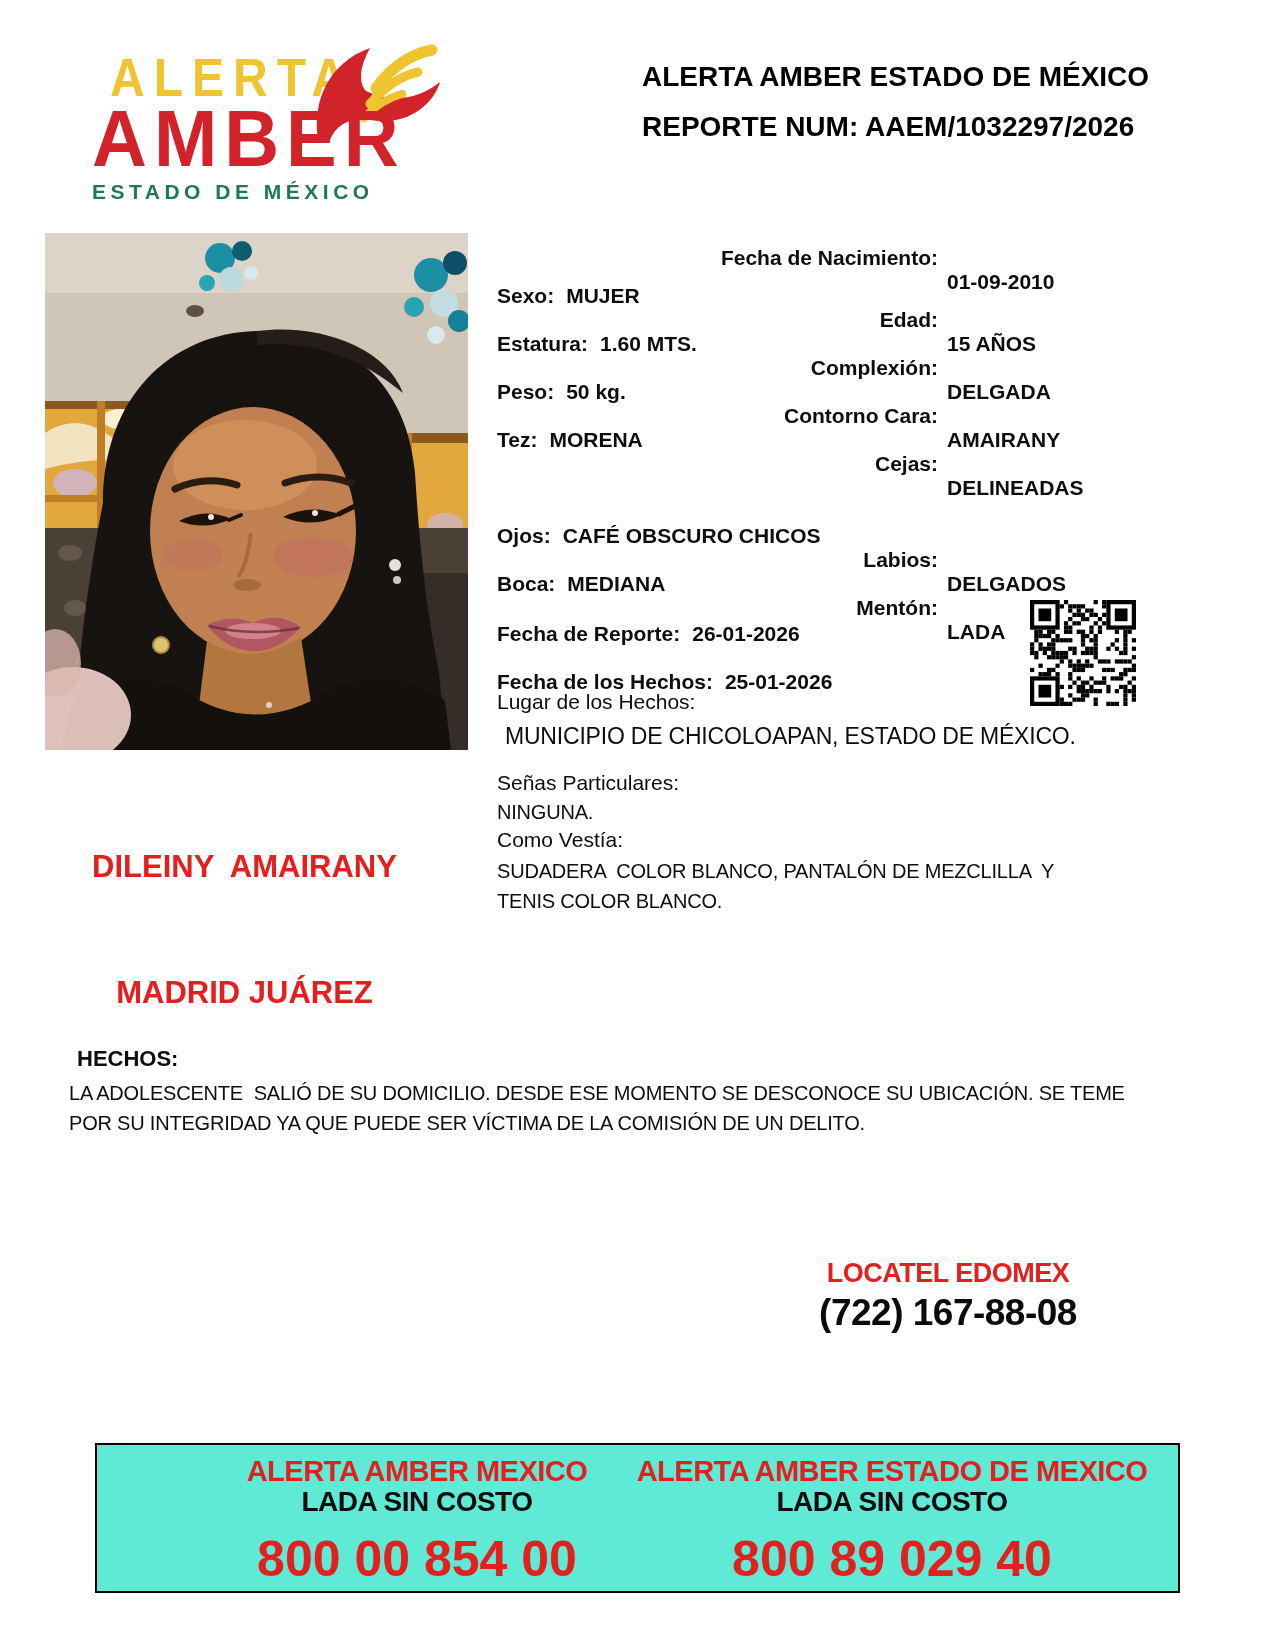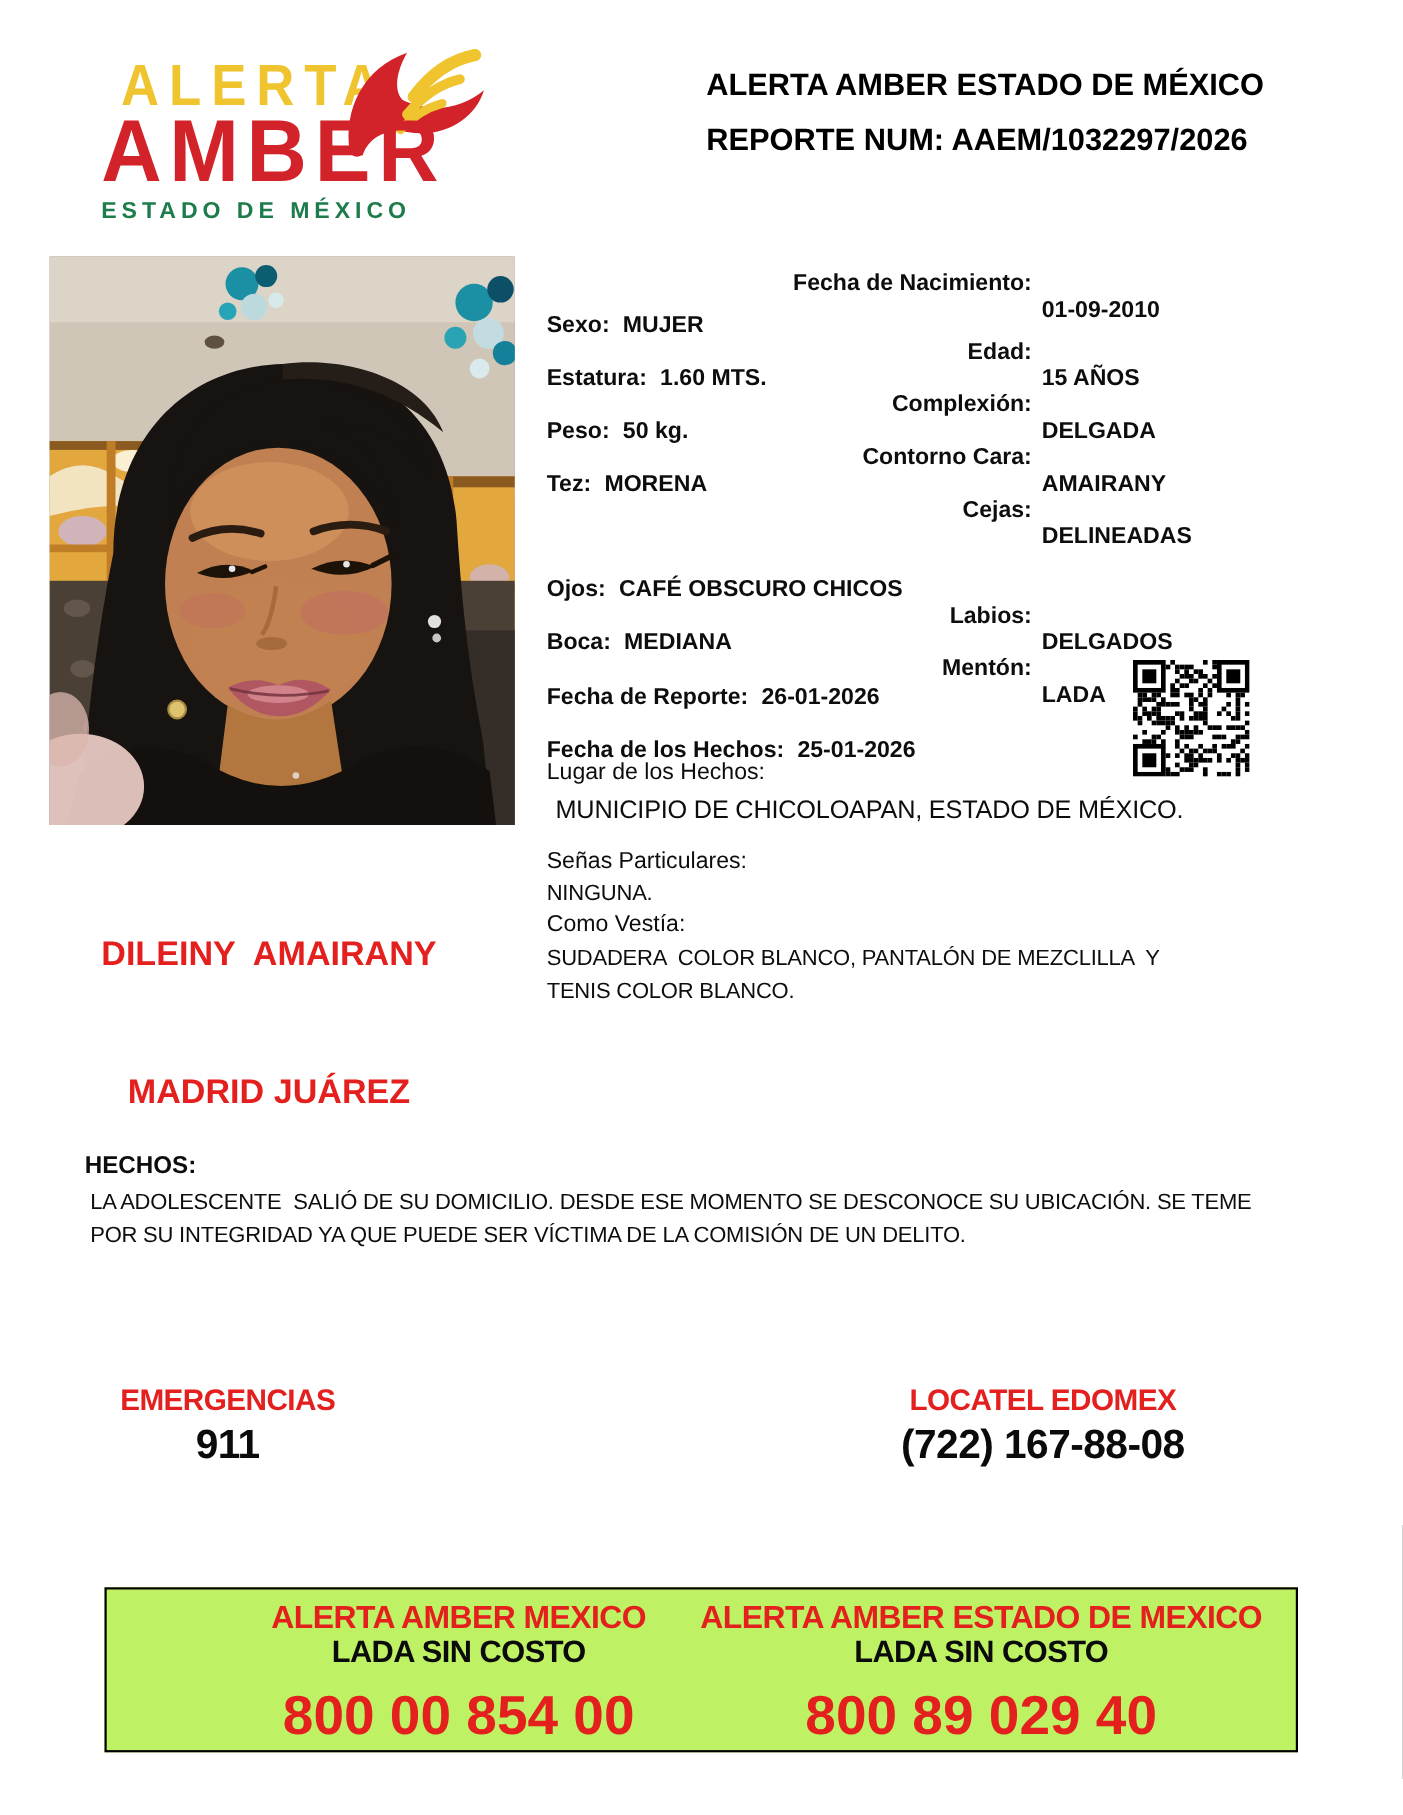--- a/index.html
+++ b/index.html
@@ -45,34 +45,34 @@
   .lpair{position:absolute;left:0;white-space:pre;}
   .rlabel{position:absolute;right:249px;white-space:pre;}
   .rvalue{position:absolute;left:450px;white-space:pre;}
   .inline-val{margin-left:12px;}
   .sec-label{position:absolute;left:0;font-weight:normal;white-space:pre;}
   .sec-value{position:absolute;font-weight:normal;letter-spacing:-0.2px;}
   .qr{left:1030px;top:600px;width:106px;height:106px;}
 
   
   .hechos-label{left:77px;top:1046px;font-size:22px;font-weight:bold;}
-  .hechos-text{left:82px;top:1078px;width:1075px;font-size:20px;line-height:30px;
+  .hechos-text{left:69px;top:1078px;width:1075px;font-size:20px;line-height:30px;
     letter-spacing:-0.2px;white-space:pre-wrap;}
 
   
   .contacts{left:0;top:1258px;width:1275px;height:90px;}
   .contact{position:absolute;top:0;width:330px;text-align:center;}
   .contact .clabel{color:var(--alert-red);font-weight:bold;font-size:27px;letter-spacing:-0.5px;}
   .contact .cnumber{color:#0b0b0b;font-weight:bold;font-size:37px;margin-top:3px;letter-spacing:-0.5px;}
   .contact-1{left:42px;}
   .contact-2{left:402px;}
   .contact-3{left:783px;}
 
   
-  .footer-box{left:95px;top:1443px;width:1085px;height:150px;border:2px solid #000;background:#bef264;}
+  .footer-box{left:95px;top:1443px;width:1085px;height:150px;border:2px solid #000;background:#5eead4;}
   .fcol{position:absolute;top:10px;text-align:center;}
   .fcol-1{left:70px;width:500px;}
   .fcol-2{left:520px;width:550px;}
   .ftitle{color:var(--alert-red);font-weight:bold;font-size:29px;letter-spacing:-0.5px;}
   .fsub{color:#0b0b0b;font-weight:bold;font-size:28px;letter-spacing:-0.5px;margin-top:-2px;}
   .fnumber{color:var(--alert-red);font-weight:bold;font-size:50px;letter-spacing:0px;margin-top:12px;}
 </style>
 </head>
 <body>
 
@@ -468,24 +468,20 @@
         <rect x="80" y="8" width="12" height="12" fill="#000"></rect>
         <rect x="0" y="72" width="28" height="28" fill="#000"></rect>
         <rect x="4" y="76" width="20" height="20" fill="#fff"></rect>
         <rect x="8" y="80" width="12" height="12" fill="#000"></rect>
       </svg></div>
 
   <div class="abs hechos-label">HECHOS:</div>
   <div class="abs hechos-text">LA ADOLESCENTE  SALIÓ DE SU DOMICILIO. DESDE ESE MOMENTO SE DESCONOCE SU UBICACIÓN. SE TEME POR SU INTEGRIDAD YA QUE PUEDE SER VÍCTIMA DE LA COMISIÓN DE UN DELITO.</div>
 
   <div class="abs contacts">
-    <div class="contact contact-1">
-      <div class="clabel">EMERGENCIAS</div>
-      <div class="cnumber">911</div>
-    </div>
     <div class="contact contact-3">
       <div class="clabel">LOCATEL EDOMEX</div>
       <div class="cnumber">(722) 167-88-08</div>
     </div>
   </div>
 
   <div class="abs footer-box">
     <div class="fcol fcol-1">
       <div class="ftitle">ALERTA AMBER MEXICO</div>
       <div class="fsub">LADA SIN COSTO</div>

